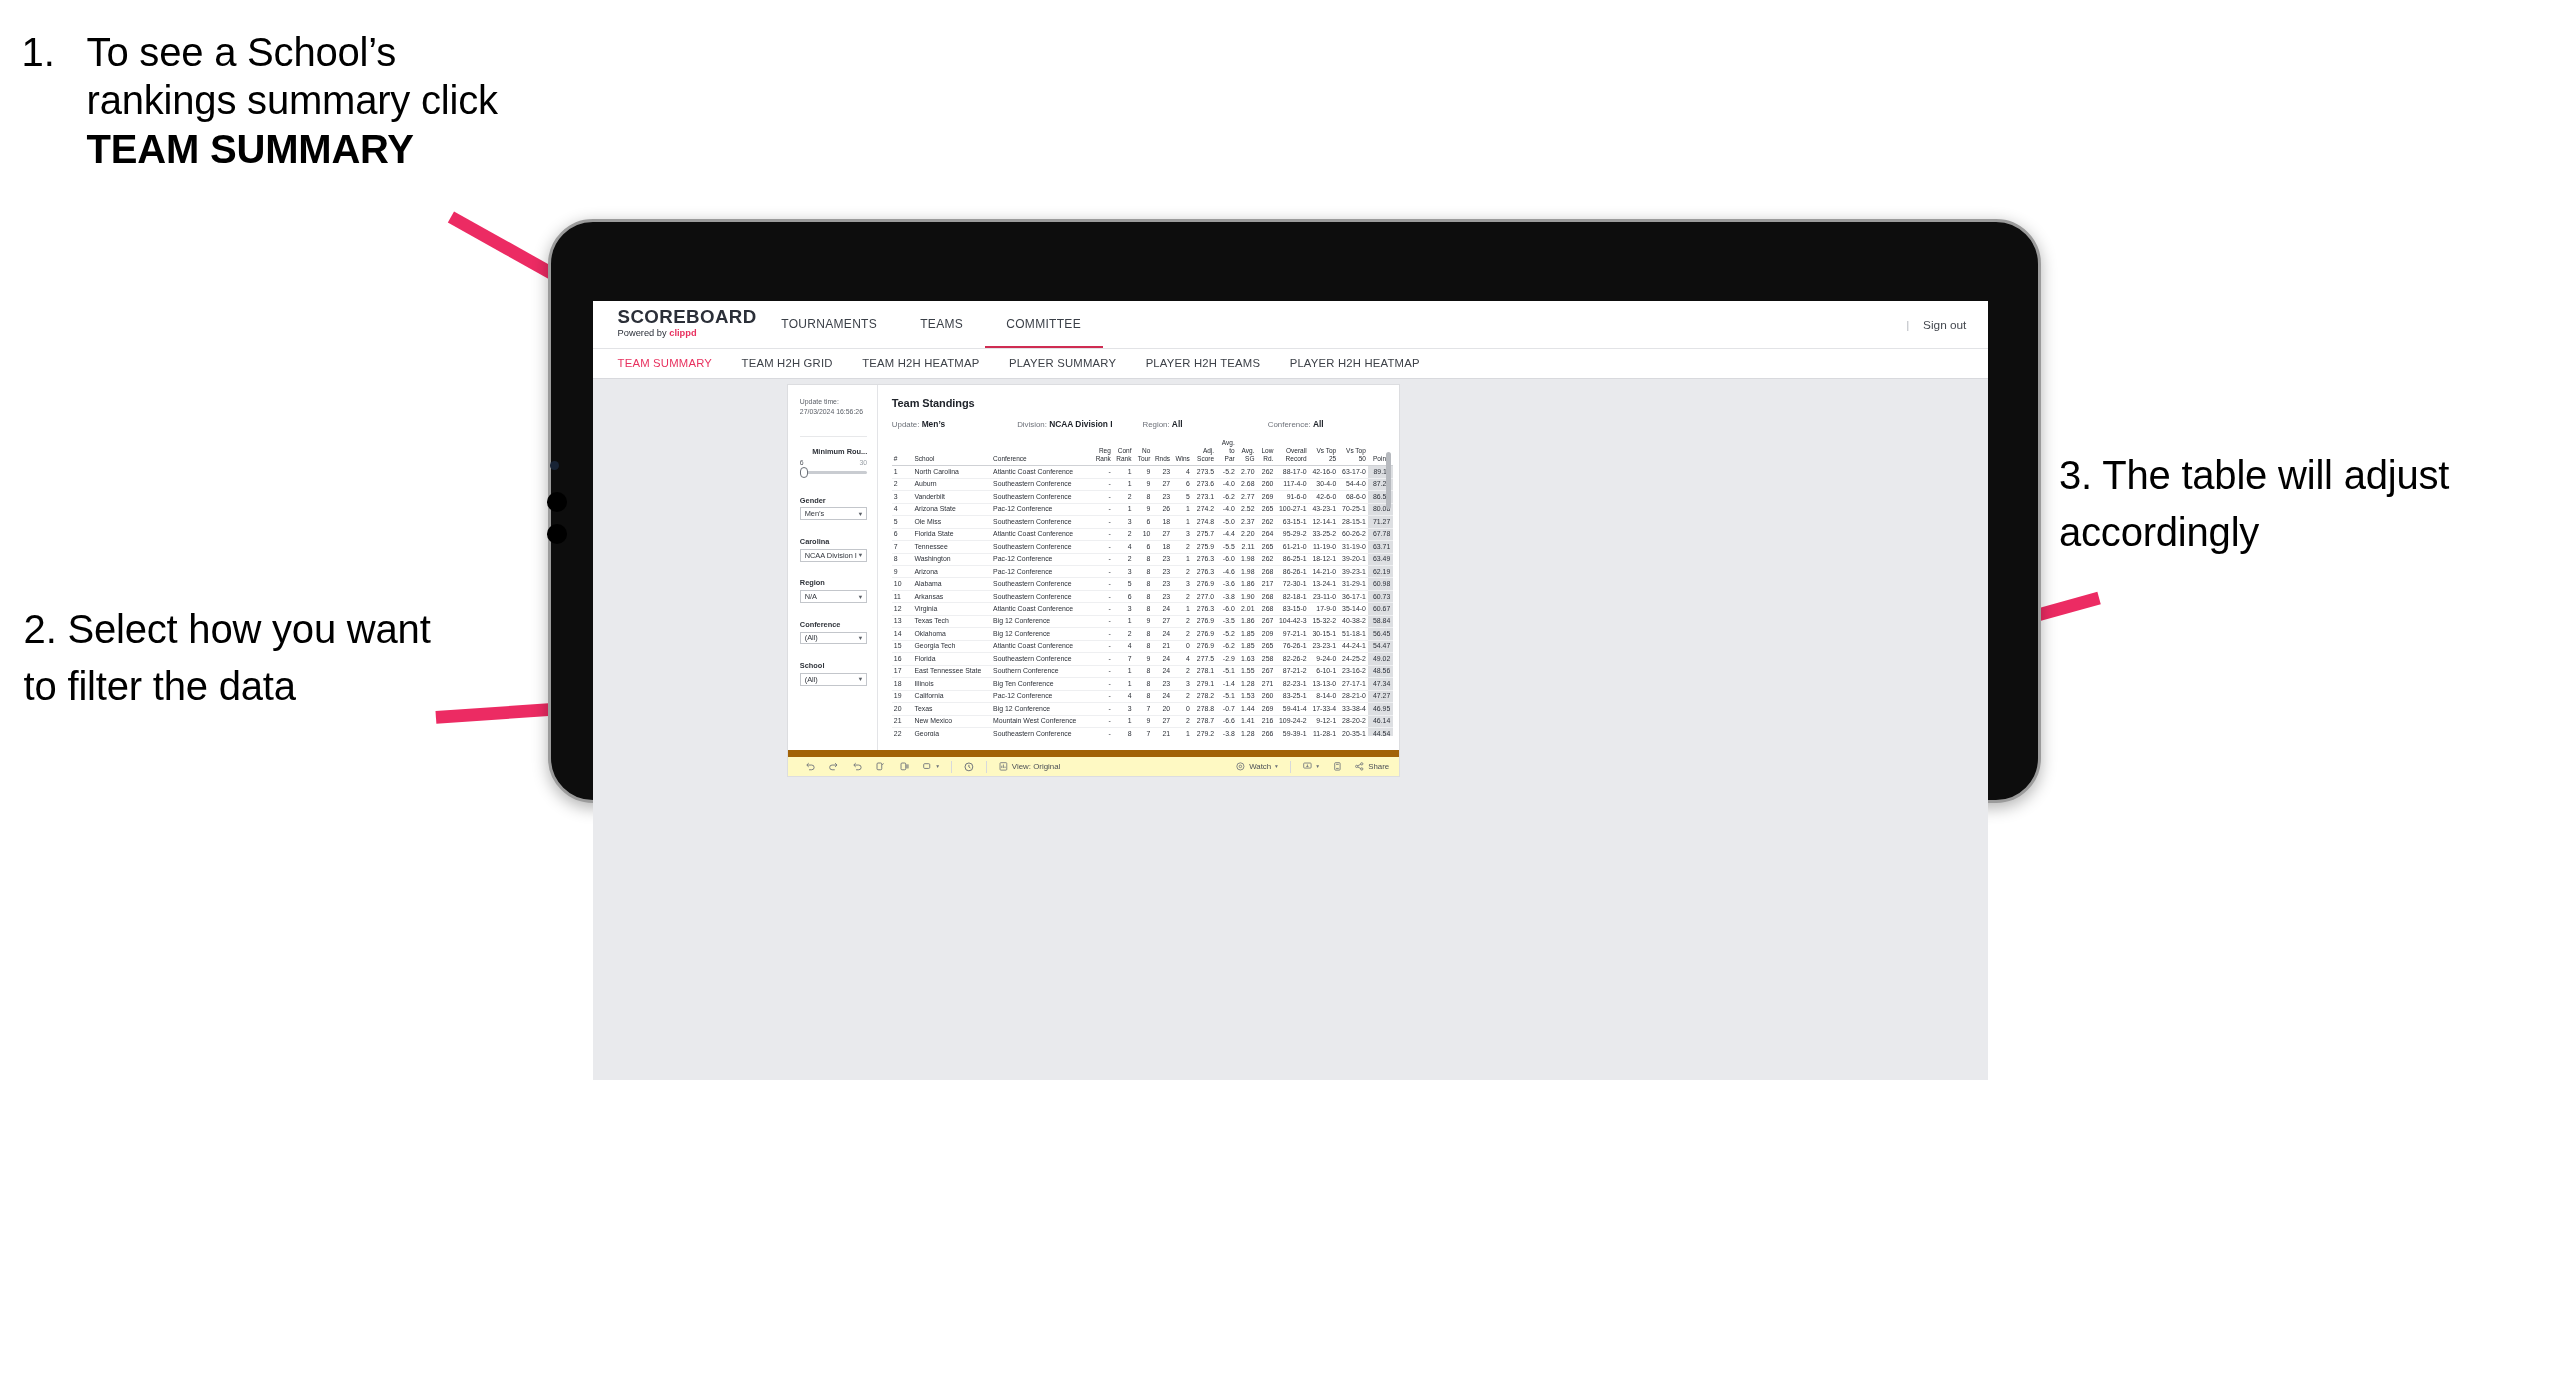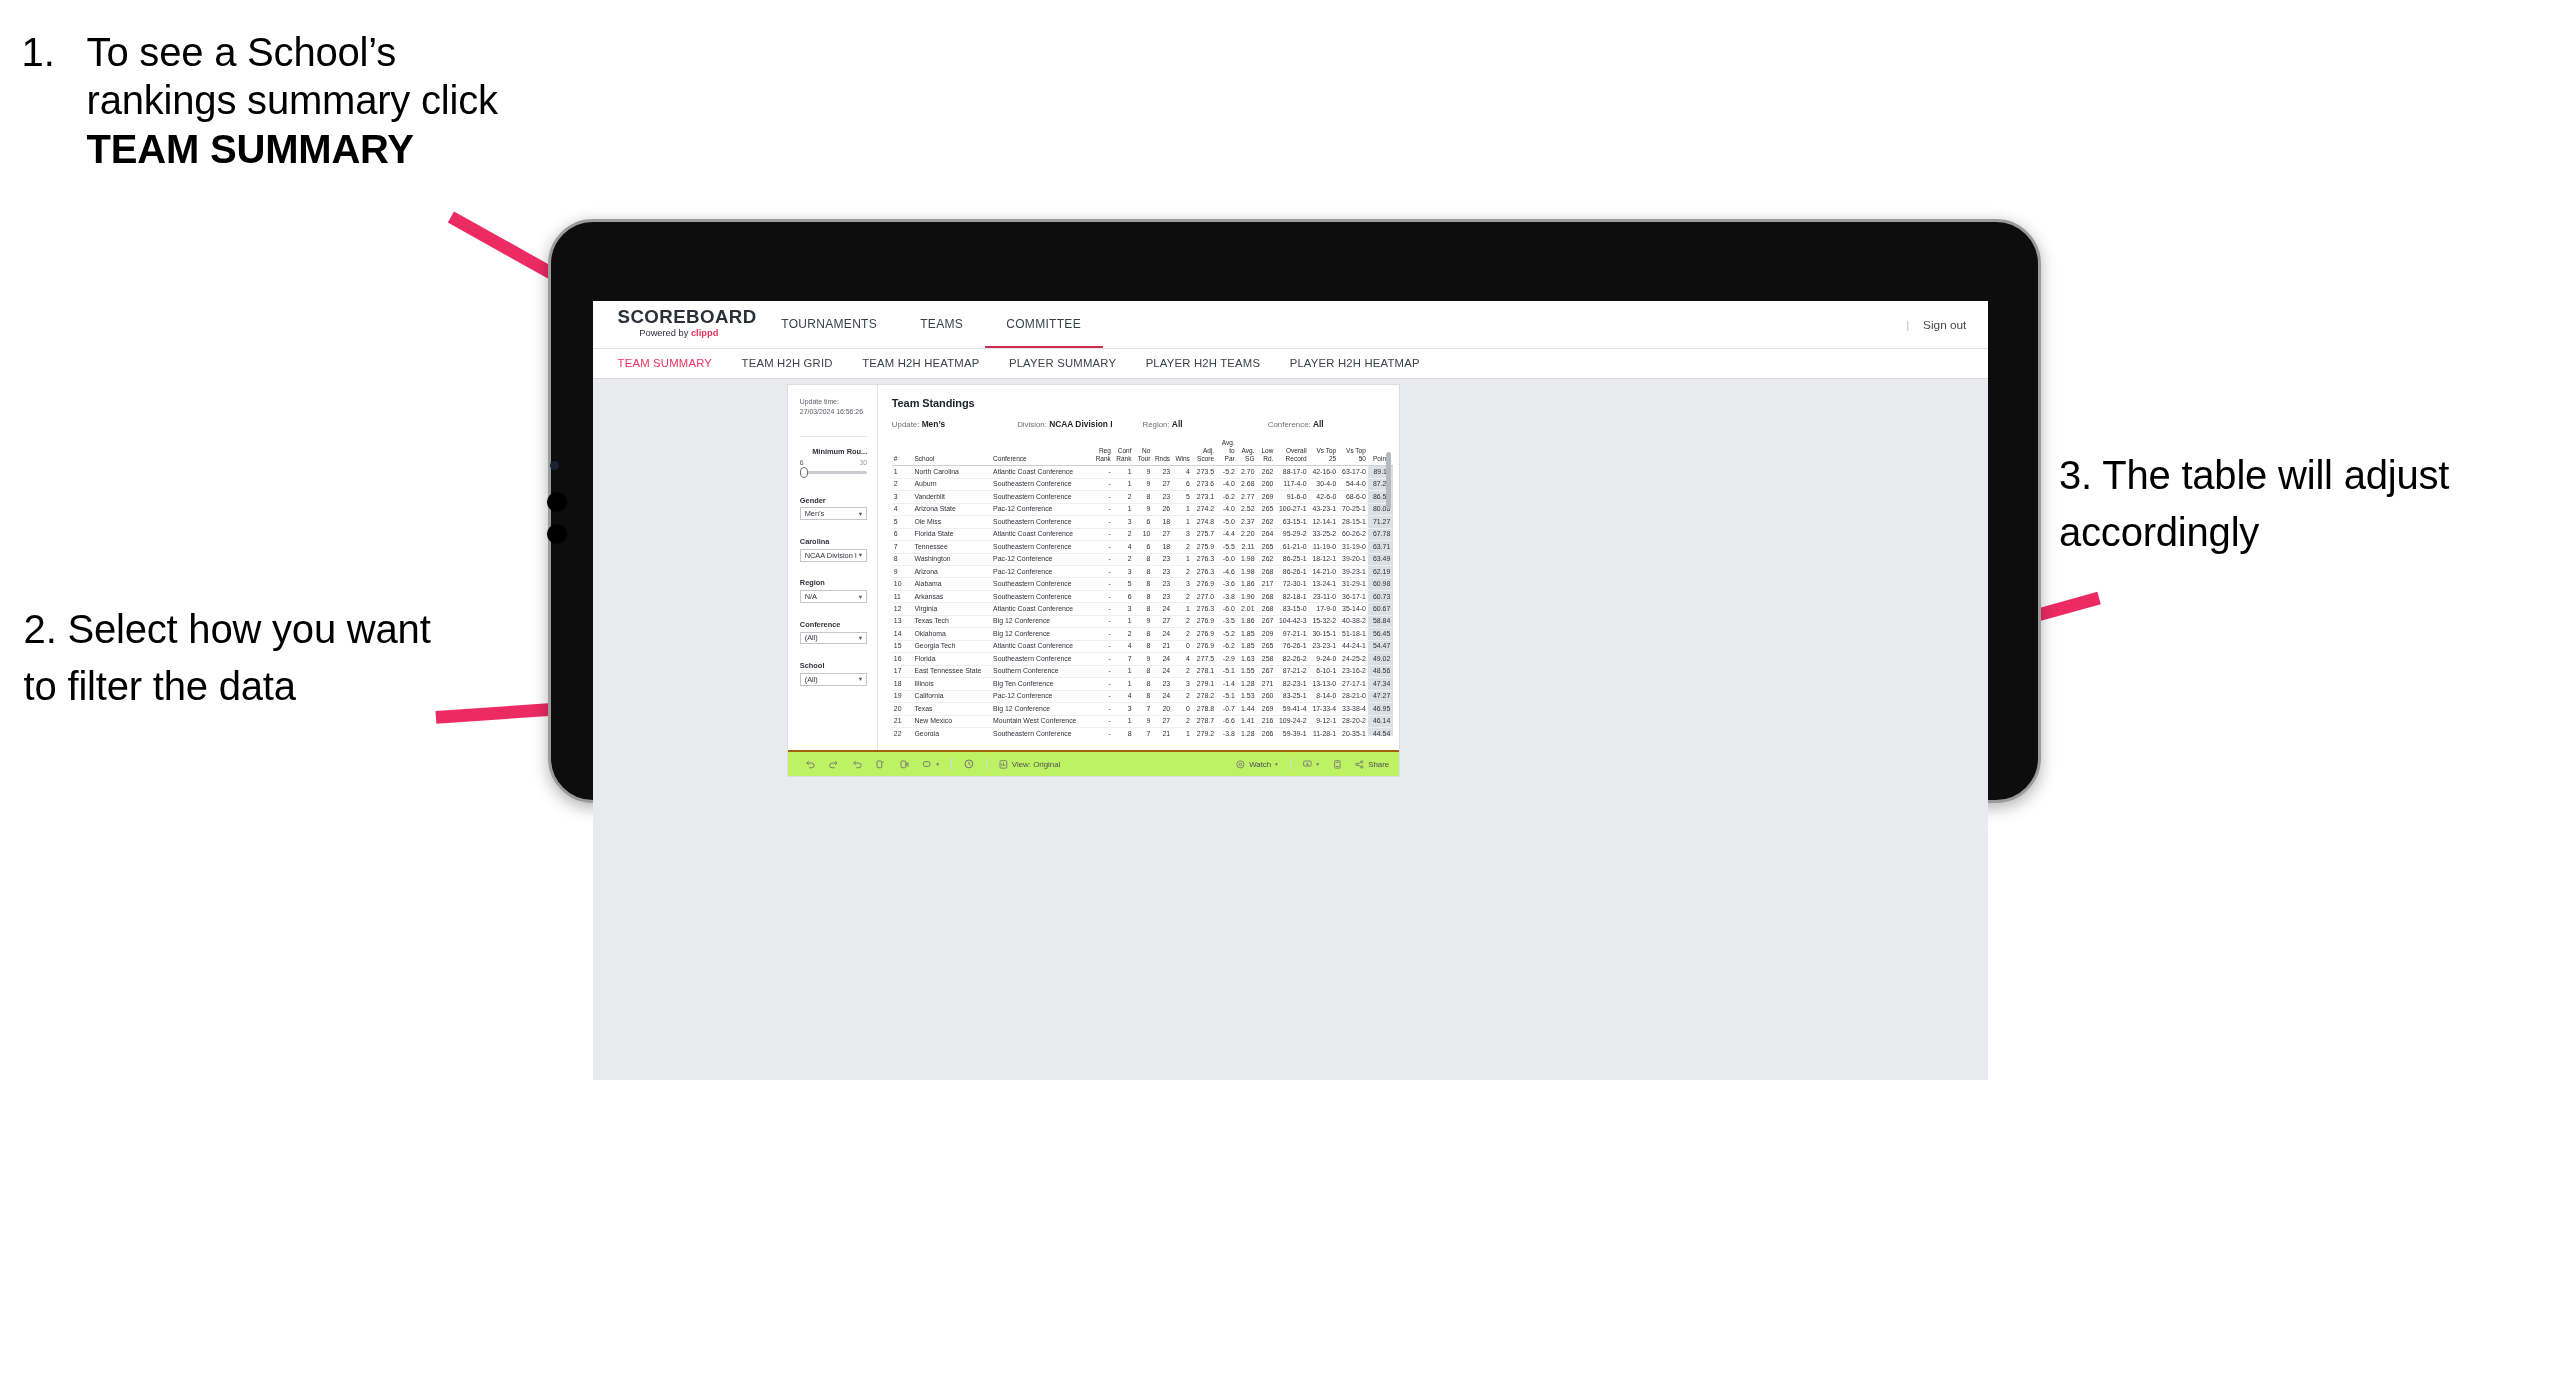--- a/index.html
+++ b/index.html
@@ -65,21 +65,21 @@
   }
 
   
   .topbar {
     height: 47px;
     background: #ffffff;
     display: flex;
     align-items: stretch;
     position: relative;
   }
-  .brand { padding: 5.9px 0 0 24.6px; width: 147px; text-align: center; }
+  .brand { padding: 5.9px 0 0 24.6px; width: 147px; }
   .brand-name {
     font-size: 18.7px; font-weight: bold; letter-spacing: 0.4px;
     color: #2b2f38; line-height: 1.05;
     font-family: "Liberation Sans", sans-serif;
   }
   .brand-sub { font-size: 9.3px; color: #2b2f38; margin-top: 1px; }
   .brand-sub .pink { color: #e8315f; font-weight: bold; }
   .navitems { display: flex; align-items: stretch; margin-left: 19.7px; }
   .navitem {
     display: flex; align-items: center;
@@ -224,22 +224,22 @@
   }
   .scrollbar {
     position: absolute; right: 2px; top: 23.6px;
     width: 4.9px; height: 57px; border-radius: 2.9px;
     background: #b7babf;
   }
 
   
   .viz-toolbar {
     height: 25.6px;
-    border-top: 2px solid #a16207;
-    background: #bef264;
+    border-top: 7px solid #a16207;
+    background: #fef9c3;
     display: flex; align-items: center;
     padding: 0 9.8px 0 15.7px;
     gap: 10.8px;
     font-size: 7.9px; color: #4b4f56;
   }
   .tb-ico { width: 12.8px; height: 12.8px; display:flex; align-items:center; justify-content:center; cursor:pointer; }
   .tb-sep { width: 1px; height: 11.8px; background: #d7d9dc; }
   .tb-item { display:flex; align-items:center; gap: 2.9px; cursor:pointer; white-space:nowrap; }
   .tb-right { margin-left: auto; display:flex; align-items:center; gap: 10.8px; }
 </style>

